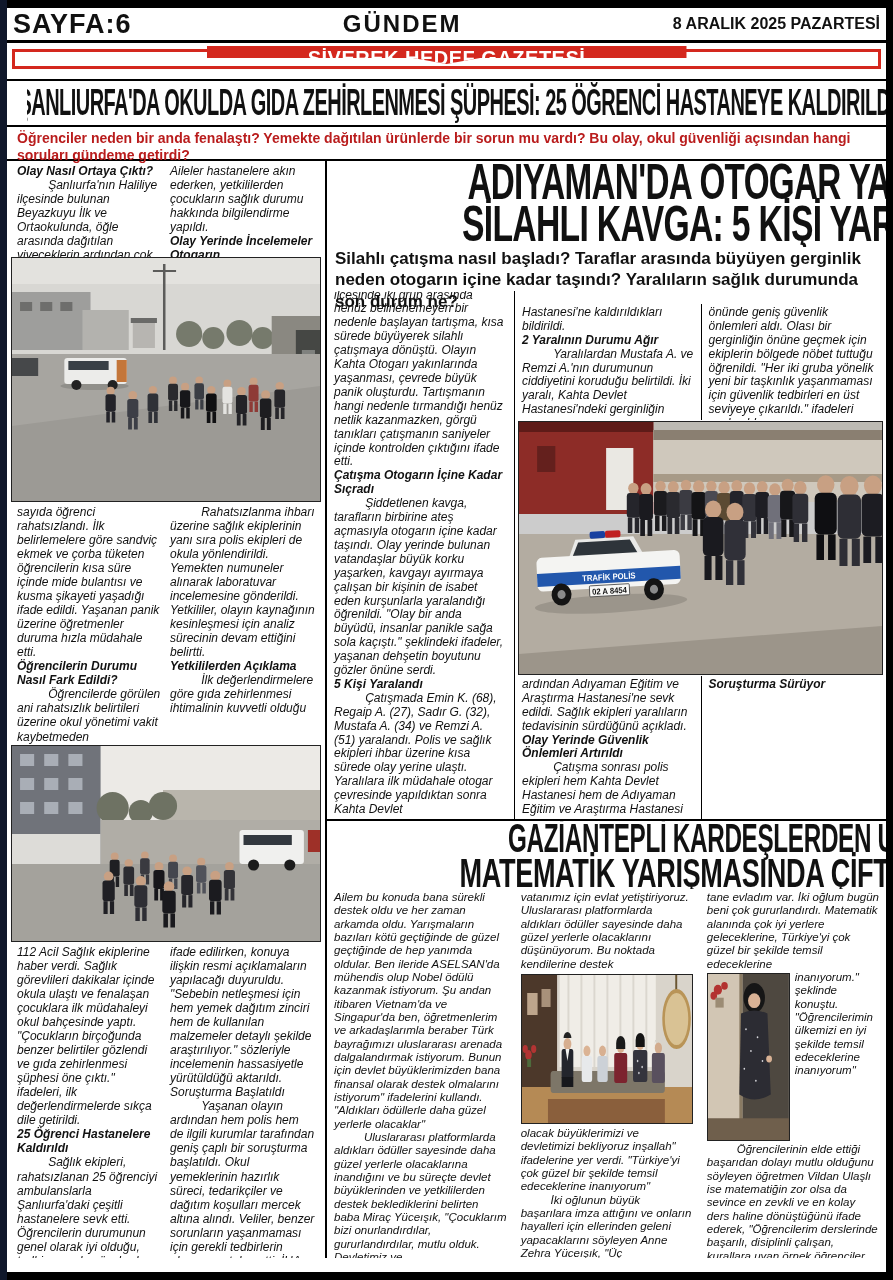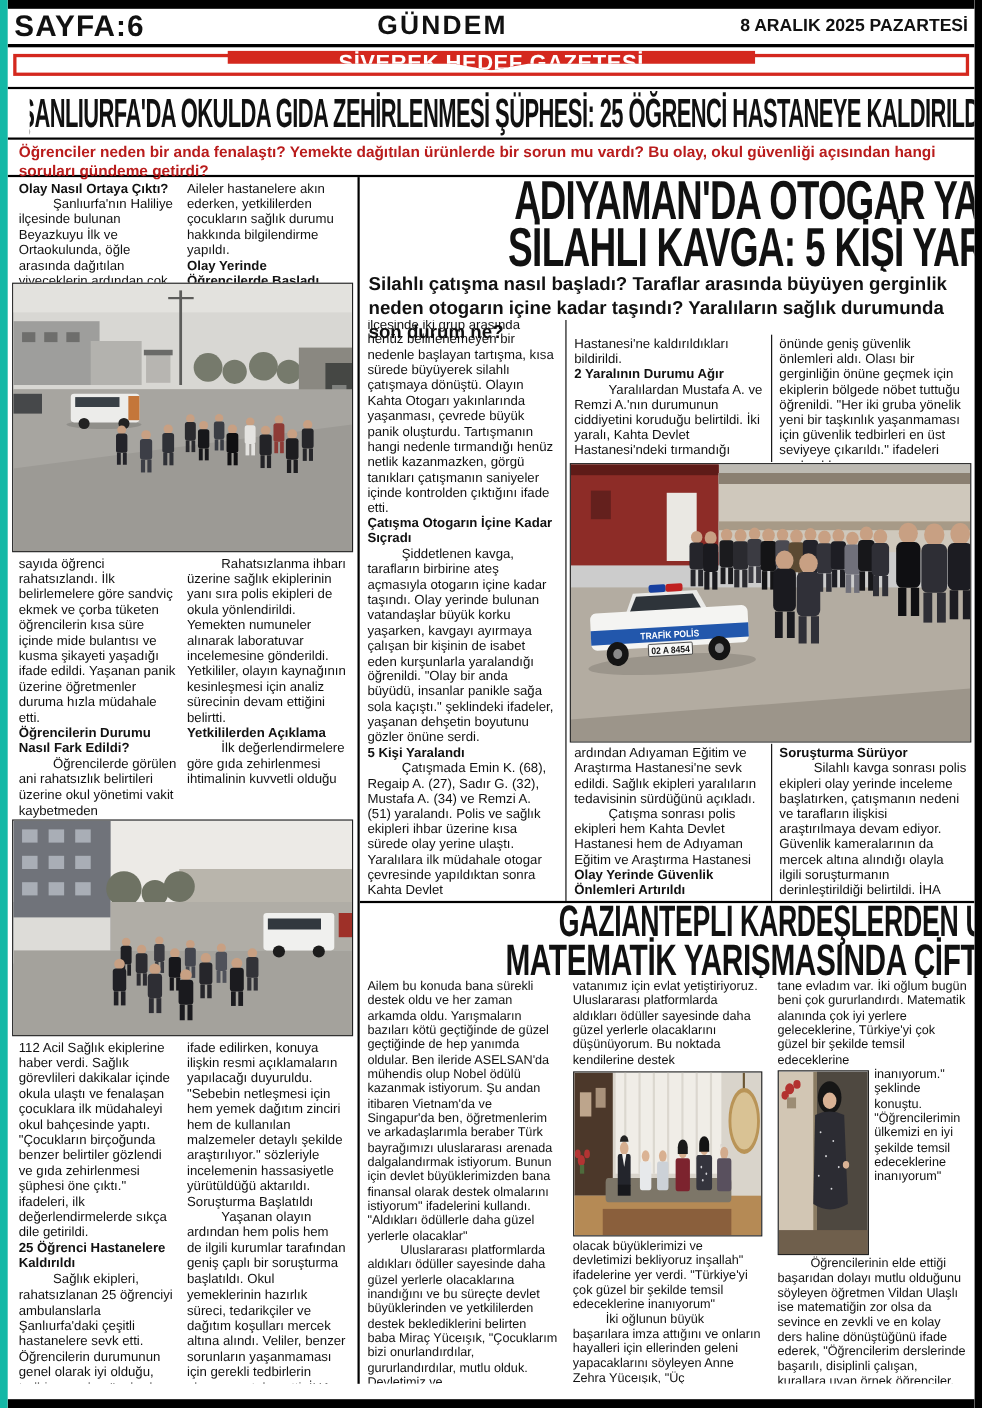--- a/index.html
+++ b/index.html
@@ -1,18 +1,18 @@
 <!DOCTYPE html>
 <html lang="tr"><head>
 <meta charset="utf-8">
 <style>
   html,body{margin:0;padding:0;background:#666;}
   .page{position:relative;width:893px;height:1280px;margin:0 auto;background:#fff;
     font-family:"Liberation Sans", sans-serif;color:#111;box-sizing:border-box;
-    border-left:7px solid #14b8a6;border-right:7px solid #000;overflow:hidden;}
+    border-left:7px solid #0f172a;border-right:7px solid #000;overflow:hidden;}
   .topbar{height:8px;background:#000;}
   .botbar{position:absolute;left:0;right:0;bottom:0;height:8px;background:#000;}
   .header{display:flex;align-items:center;justify-content:space-between;height:32px;padding:0 6px;}
   .hdr-left{font-size:27px;font-weight:900;letter-spacing:1px;}
   .hdr-center{font-size:24px;font-weight:800;letter-spacing:2px;}
   .hdr-right{font-size:16px;font-weight:800;white-space:nowrap;}
   .rule{background:#000;}
   .r3{height:3px;} .r2{height:2px;} .r1{height:2px;}
   .banner{position:relative;height:36px;}
   .band{position:absolute;left:5px;right:5px;top:6px;height:20px;border:3px solid var(--red);background:#fff;box-sizing:border-box;}
@@ -23,21 +23,21 @@
   .fitline{display:inline-block;white-space:nowrap;font-weight:900;}
   .mh{font-size:37px;letter-spacing:-1px;}
   .deck{font-size:14px;font-weight:700;color:#b91c1c;padding:3px 10px;line-height:1.22;height:32px;box-sizing:border-box;}
   .body-row{display:flex;height:1097px;}
   .left-sec{width:320px;border-right:2px solid #000;box-sizing:border-box;display:flex;flex-direction:column;overflow:hidden;}
   .right-sec{flex:1;min-width:0;display:flex;flex-direction:column;overflow:hidden;}
   .pair{display:flex;padding:3px 6px;box-sizing:border-box;overflow:hidden;}
   .pair>div{width:50%;padding:0 4px;box-sizing:border-box;}
   .pairA{height:96px;} .pairB{height:243px;} .pairC{flex:1;}
   .bt{font-size:12px;line-height:1.17;}
-  .pp{margin:0;} .pp.h{font-weight:700;} .pp.pi{text-indent:2.6em;}
+  .pp{margin:0;font-style:italic;} .pp.h{font-weight:700;} .pp.pi{text-indent:2.6em;}
   .photo{border:1px solid #222;margin:0 4px;overflow:hidden;background:#ccc;}
   .photo svg{display:block;width:100%;height:100%;}
   .photo1{height:243px;} .photo2{height:195px;}
   .ady-headline{height:86px;text-align:center;overflow:hidden;}
   .ah{font-size:50px;line-height:42px;letter-spacing:-1px;}
   .ady-deck{font-size:17px;font-weight:700;padding:1px 8px;height:44px;line-height:1.25;box-sizing:border-box;}
   .ady-cols{display:flex;height:528px;overflow:hidden;align-items:flex-end;}
   .ady-c1{width:188px;min-width:188px;padding:2px 7px;border-right:1px solid #000;box-sizing:border-box;font-size:12px;line-height:1.16;overflow:hidden;}
   .ady-right{flex:1;min-width:0;display:flex;flex-direction:column;}
   .ady-top{display:flex;height:116px;overflow:hidden;}
@@ -84,21 +84,21 @@
   <div class="body-row">
 
     <div class="left-sec">
       <div class="pair pairA bt">
         <div>
             <p class="pp h">Olay Nasıl Ortaya Çıktı?</p>
             <p class="pp pi">Şanlıurfa'nın Haliliye ilçesinde bulunan Beyazkuyu İlk ve Ortaokulunda, öğle arasında dağıtılan yiyeceklerin ardından çok</p>
           </div>
         <div>
             <p class="pp p">Aileler hastanelere akın ederken, yetkililerden çocukların sağlık durumu hakkında bilgilendirme yapıldı.</p>
-            <p class="pp h">Olay Yerinde Öğrencilerde Başladı</p>
+            <p class="pp h">Olay Yerinde İncelemeler Otogarın</p>
           </div>
       </div>
 
       <div class="photo photo1">
         <svg viewBox="0 0 306 243" preserveAspectRatio="none">
           <defs>
               <g id="pa">
                 <circle cx="0" cy="-13.5" r="3" fill="#c8a083"></circle>
                 <rect x="-3.8" y="-11" width="7.6" height="13" rx="1.8" fill="currentColor"></rect>
                 <rect x="-3.2" y="2" width="2.6" height="8" fill="currentColor"></rect>
@@ -255,21 +255,21 @@
             <p class="pp h">Çatışma Otogarın İçine Kadar Sıçradı</p>
             <p class="pp pi">Şiddetlenen kavga, tarafların birbirine ateş açmasıyla otogarın içine kadar taşındı. Olay yerinde bulunan vatandaşlar büyük korku yaşarken, kavgayı ayırmaya çalışan bir kişinin de isabet eden kurşunlarla yaralandığı öğrenildi. "Olay bir anda büyüdü, insanlar panikle sağa sola kaçıştı." şeklindeki ifadeler, yaşanan dehşetin boyutunu gözler önüne serdi.</p>
             <p class="pp h">5 Kişi Yaralandı</p>
             <p class="pp pi">Çatışmada Emin K. (68), Regaip A. (27), Sadır G. (32), Mustafa A. (34) ve Remzi A. (51) yaralandı. Polis ve sağlık ekipleri ihbar üzerine kısa sürede olay yerine ulaştı. Yaralılara ilk müdahale otogar çevresinde yapıldıktan sonra Kahta Devlet</p>
           </div>
         <div class="ady-right">
           <div class="ady-top">
             <div class="ady-c2">
                 <p class="pp p">Hastanesi'ne kaldırıldıkları bildirildi.</p>
                 <p class="pp h">2 Yaralının Durumu Ağır</p>
-                <p class="pp pi">Yaralılardan Mustafa A. ve Remzi A.'nın durumunun ciddiyetini koruduğu belirtildi. İki yaralı, Kahta Devlet Hastanesi'ndeki tırmandığı</p>
+                <p class="pp pi">Yaralılardan Mustafa A. ve Remzi A.'nın durumunun ciddiyetini koruduğu belirtildi. İki yaralı, Kahta Devlet Hastanesi'ndeki gerginliğin</p>
               </div>
             <div class="ady-c3">
                 <p class="pp p">önünde geniş güvenlik önlemleri aldı. Olası bir gerginliğin önüne geçmek için ekiplerin bölgede nöbet tuttuğu öğrenildi. "Her iki gruba yönelik yeni bir taşkınlık yaşanmaması için güvenlik tedbirleri en üst seviyeye çıkarıldı." ifadeleri paylaşıldı.</p>
               </div>
           </div>
 
           <div class="photo photo-police">
             <svg viewBox="0 0 400 252" preserveAspectRatio="none">
               <defs>
                   <g id="pc">
@@ -327,26 +327,25 @@
                   <circle cx="26" cy="56" r="4.5" fill="#8a8a8a"></circle>
                 <circle cx="128" cy="56" r="11" fill="#141414"></circle>
                   <circle cx="128" cy="56" r="4.5" fill="#8a8a8a"></circle>
               </g>
             </svg>
           </div>
 
           <div class="ady-bot">
             <div class="ady-c2">
                 <p class="pp p">ardından Adıyaman Eğitim ve Araştırma Hastanesi'ne sevk edildi. Sağlık ekipleri yaralıların tedavisinin sürdüğünü açıkladı.</p>
+                <p class="pp h">Olay Yerinde Güvenlik Önlemleri Artırıldı</p>
                 <p class="pp pi">Çatışma sonrası polis ekipleri hem Kahta Devlet Hastanesi hem de Adıyaman Eğitim ve Araştırma Hastanesi</p>
-                <p class="pp h">Olay Yerinde Güvenlik Önlemleri Artırıldı</p>
               </div>
             <div class="ady-c3">
                 <p class="pp h">Soruşturma Sürüyor</p>
-                <p class="pp pi">Silahlı kavga sonrası polis ekipleri olay yerinde inceleme başlatırken, çatışmanın nedeni ve tarafların ilişkisi araştırılmaya devam ediyor. Güvenlik kameralarının da mercek altına alındığı olayla ilgili soruşturmanın derinleştirildiği belirtildi. İHA</p>
               </div>
           </div>
         </div>
       </div>
 
       <div class="rule r2"></div>
 
       <div class="gaz-headline">
         <span class="fitline gh" style="transform-origin: center center; transform: scaleX(0.606094);">GAZİANTEPLİ KARDEŞLERDEN ULUSLARARASI</span><br>
         <span class="fitline gh" style="transform-origin: center center; transform: scaleX(0.677616);">MATEMATİK YARIŞMASINDA ÇİFTE BAŞARI</span>

